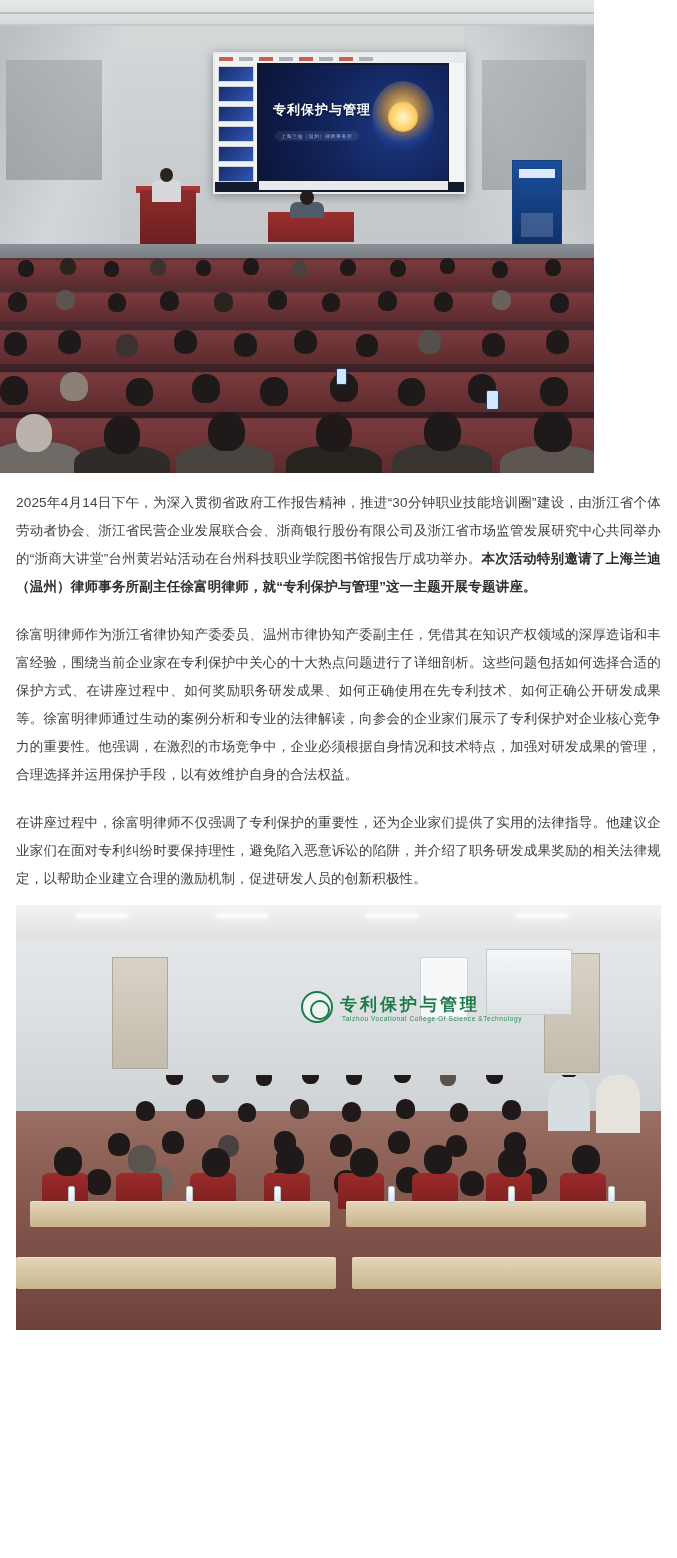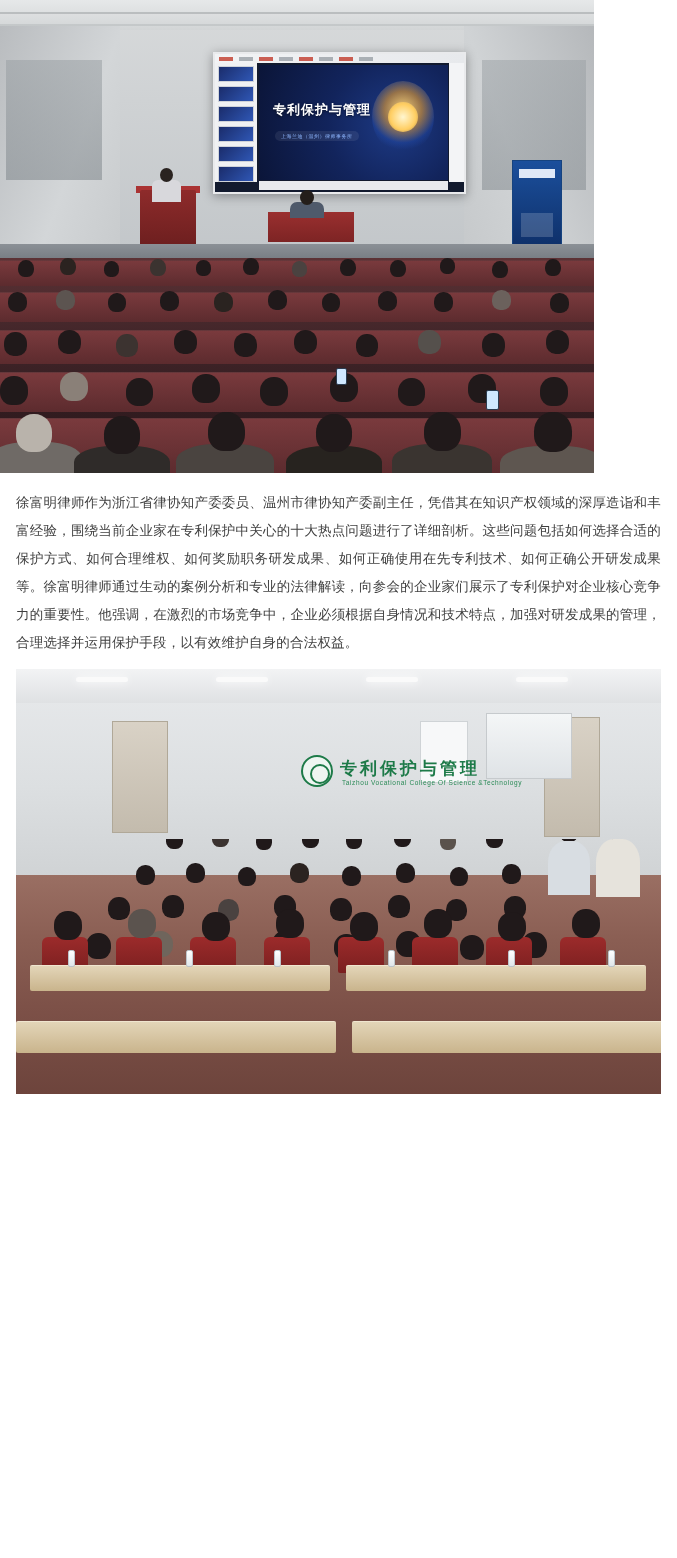--- a/index.html
+++ b/index.html
@@ -397,21 +397,25 @@
       <div class="shoulder" style="left:500px;top:188px;width:104px;height:42px;background:#5e5650;"></div>
       <div class="head" style="left:534px;top:154px;width:38px;height:40px;"></div>
       <div class="shoulder" style="left:612px;top:186px;width:90px;height:42px;background:#43302c;"></div>
       <div class="head" style="left:636px;top:156px;width:36px;height:38px;"></div>
       <div class="phone" style="left:486px;top:132px;"></div>
       <div class="phone" style="left:336px;top:110px;width:11px;height:17px;"></div>
     </div>
   </div>
 
   <div class="content">
-    <p class="body">徐富明律师作为浙江省律协知产委委员、温州市律协知产委副主任，凭借其在知识产权领域的深厚造诣和丰富经验，围绕当前企业家在专利保护中关心的十大热点问题进行了详细剖析。这些问题包括如何选择合适的保护方式、如何合理维权、如何奖励职务研发成果、如何正确使用在先专利技术、如何正确公开研发成果等。徐富明律师通过生动的案例分析和专业的法律解读，向参会的企业家们展示了专利保护对企业核心竞争力的重要性。他强调，在激烈的市场竞争中，企业必须根据自身情况和技术特点，加强对研发成果的管理，合理选择并运用保护手段，以有效维护自身的合法权益。</p>
+    <p class="body">
+      <span>2025年4月14日下午，为深入贯彻省政府工作报告精神，推进“30分钟职业技能培训圈”建设，由浙江省个体劳动者协会、浙江省民营企业发展联合会、浙商银行股份有限公司及浙江省市场监管发展研究中心共同举办的“浙商大讲堂”台州黄岩站活动在台州科技职业学院图书馆报告厅成功举办。</span><b class="em">本次活动特别邀请了上海兰迪（温州）律师事务所副主任徐富明律师，就“专利保护与管理”这一主题开展专题讲座。</b>
+    </p>
+    <p class="body">徐富明律师作为浙江省律协知产委委员、温州市律协知产委副主任，凭借其在知识产权领域的深厚造诣和丰富经验，围绕当前企业家在专利保护中关心的十大热点问题进行了详细剖析。这些问题包括如何选择合适的保护方式、在讲座过程中、如何奖励职务研发成果、如何正确使用在先专利技术、如何正确公开研发成果等。徐富明律师通过生动的案例分析和专业的法律解读，向参会的企业家们展示了专利保护对企业核心竞争力的重要性。他强调，在激烈的市场竞争中，企业必须根据自身情况和技术特点，加强对研发成果的管理，合理选择并运用保护手段，以有效维护自身的合法权益。</p>
+    <p class="body">在讲座过程中，徐富明律师不仅强调了专利保护的重要性，还为企业家们提供了实用的法律指导。他建议企业家们在面对专利纠纷时要保持理性，避免陷入恶意诉讼的陷阱，并介绍了职务研发成果奖励的相关法律规定，以帮助企业建立合理的激励机制，促进研发人员的创新积极性。</p>
   </div>
 
   <div class="photo2">
     <div class="p2-wall"></div>
     <div class="p2-ceiling"></div>
     <div class="p2-light" style="left:60px"></div>
     <div class="p2-light" style="left:200px"></div>
     <div class="p2-light" style="left:350px"></div>
     <div class="p2-light" style="left:500px"></div>
 

